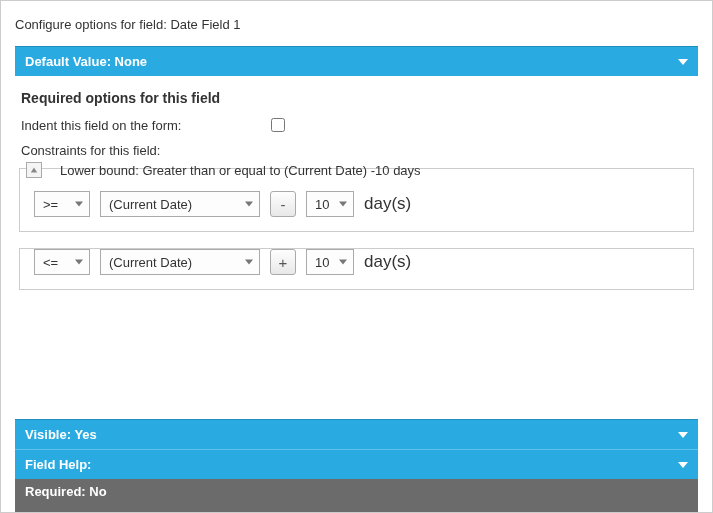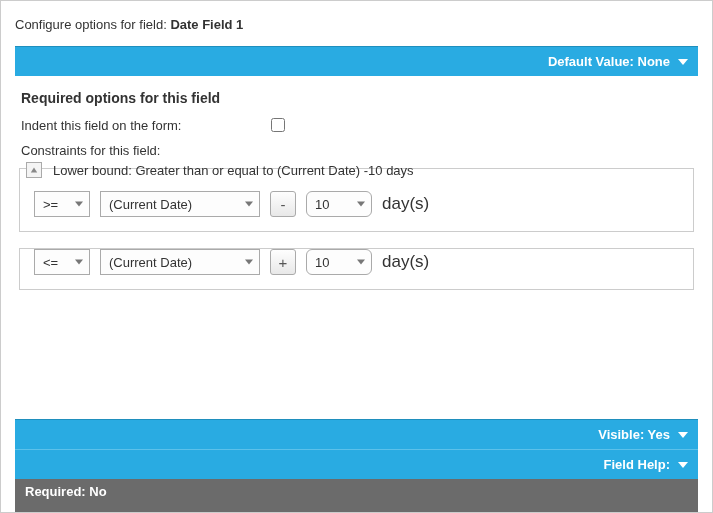--- a/index.html
+++ b/index.html
@@ -23,31 +23,30 @@
     font-size: 15px;
     padding: 10px 14px;
   }
   .body-pad {
     padding: 10px 14px 0 14px;
   }
   .intro {
     font-size: 13px;
     margin: 6px 0 14px 0;
   }
-  .intro .bold { font-weight: bold; }
+  .intro .bold { font-weight: normal; }
   .section-bar {
     background: #29abe2;
     color: #fff;
     font-weight: bold;
     font-size: 13px;
     padding: 7px 28px 7px 10px;
     position: relative;
     border-top: 1px solid #1f8fbd;
     cursor: pointer;
-    text-align: right;
   }
   .section-bar + .section-bar { border-top: 1px solid #5cc1ea; }
   .section-bar .arrow {
     position: absolute;
     right: 10px;
     top: 50%;
     transform: translateY(-50%);
     width: 0; height: 0;
     border-left: 5px solid transparent;
     border-right: 5px solid transparent;
@@ -73,21 +72,21 @@
   .constraints-title { margin: 0 0 10px 2px; }
   .constraint-block {
     border: 1px solid #ccc;
     padding: 0;
     margin: 0 0 16px 0;
     position: relative;
   }
   .constraint-heading {
     display: flex;
     align-items: center;
-    gap: 11px;
+    gap: 18px;
     padding: 2px 6px 8px 6px;
     font-size: 13px;
     position: relative;
     top: -9px;
     margin-bottom: -4px;
     background: transparent;
   }
   .collapse-btn {
     width: 16px; height: 16px;
     border: 1px solid #aaa;
@@ -112,21 +111,21 @@
     height: 26px;
     display: inline-flex;
     align-items: center;
     padding: 0 22px 0 8px;
     position: relative;
     font-size: 13px;
     cursor: pointer;
   }
   .select.small { width: 56px; }
   .select.med { width: 160px; }
-  .select.num { width: 66px; border-radius: 6px; }
+  .select.num { width: 48px; }
   .select .caret {
     position: absolute;
     right: 6px; top: 50%;
     transform: translateY(-50%);
     width: 0; height: 0;
     border-left: 4px solid transparent;
     border-right: 4px solid transparent;
     border-top: 5px solid #777;
   }
   .opbtn {

